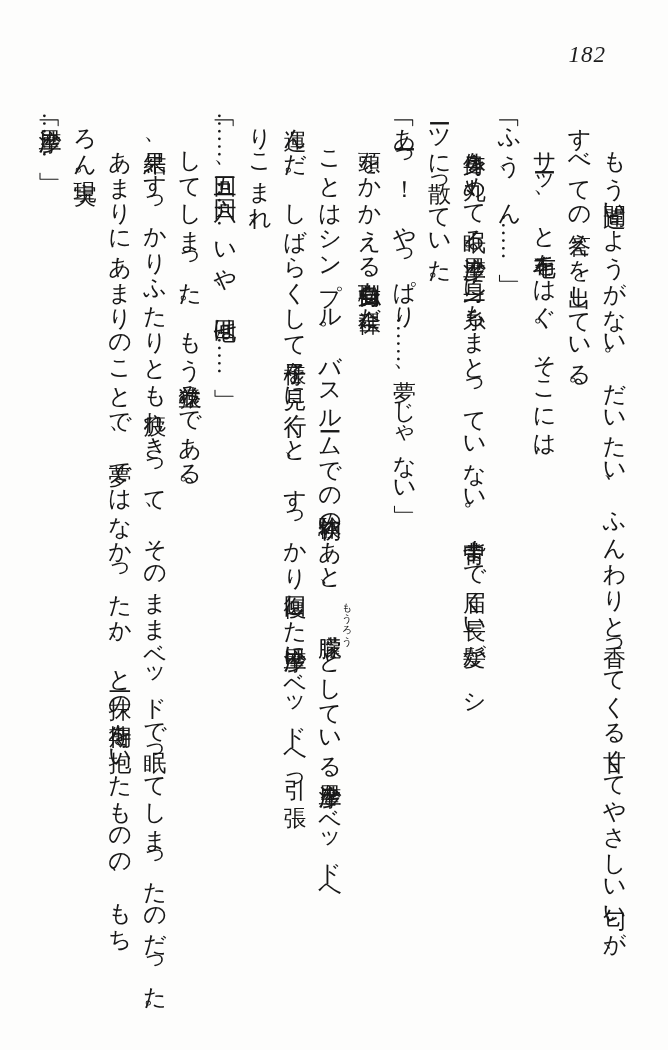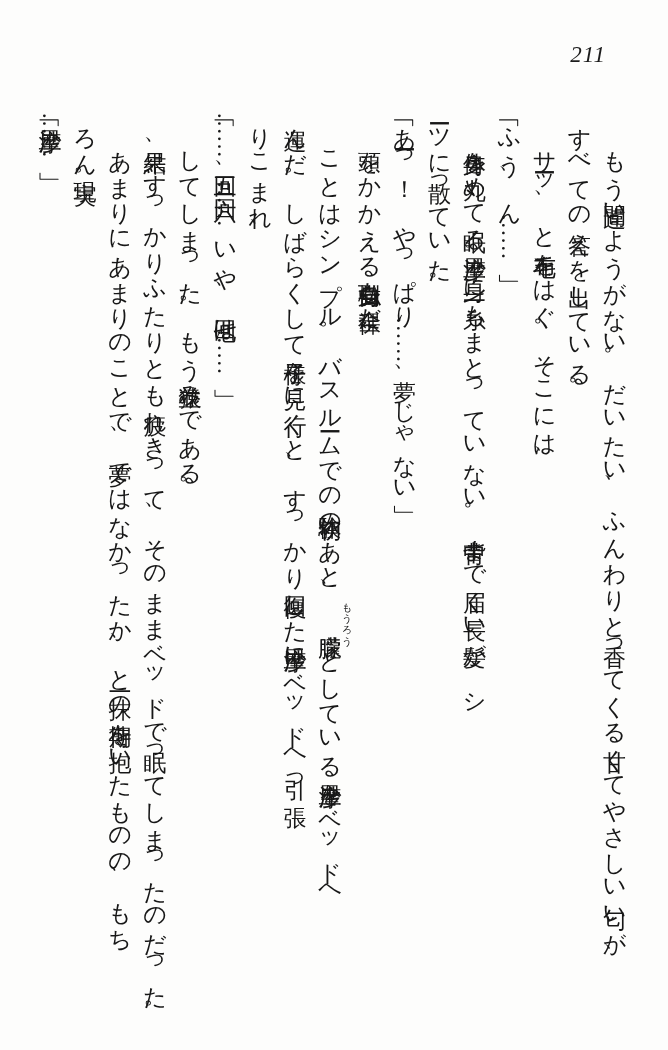--- a/index.html
+++ b/index.html
@@ -54,21 +54,21 @@
   rt {
     font-size: 10px;
     font-family: "Liberation Serif", "DejaVu Serif", serif;
     letter-spacing: 0;
   }
 </style>
 </head>
 <body>
 
 <div class="book-page">
-  <div class="page-number">211</div>
+  <div class="page-number">182</div>
   <div class="page-text" id="page-text">
       <div class="line indent">もう間違いようがない。だいたい、ふんわりと香ってくる甘くてやさしい匂いが、</div>
       <div class="line">すべての答えを出している。</div>
       <div class="line indent">サーッ、と毛布をはぐ。そこには、</div>
       <div class="line">「ふう、ん……」</div>
       <div class="line indent">身体を丸めて眠る摩里沙。身に一糸もまとっていない。背中まで届く長い髪が、シ</div>
       <div class="line">ーツに散っていた。</div>
       <div class="line">「あーっ！　やっぱり……夢、じゃない」</div>
       <div class="line indent">頭をかかえる弘樹自身も全裸だ。</div>
       <div class="line indent">ことはシンプル。バスルームでの初体験のあと、<ruby>朦朧<rt>もうろう</rt></ruby>としている摩里沙をベッドへ</div>

